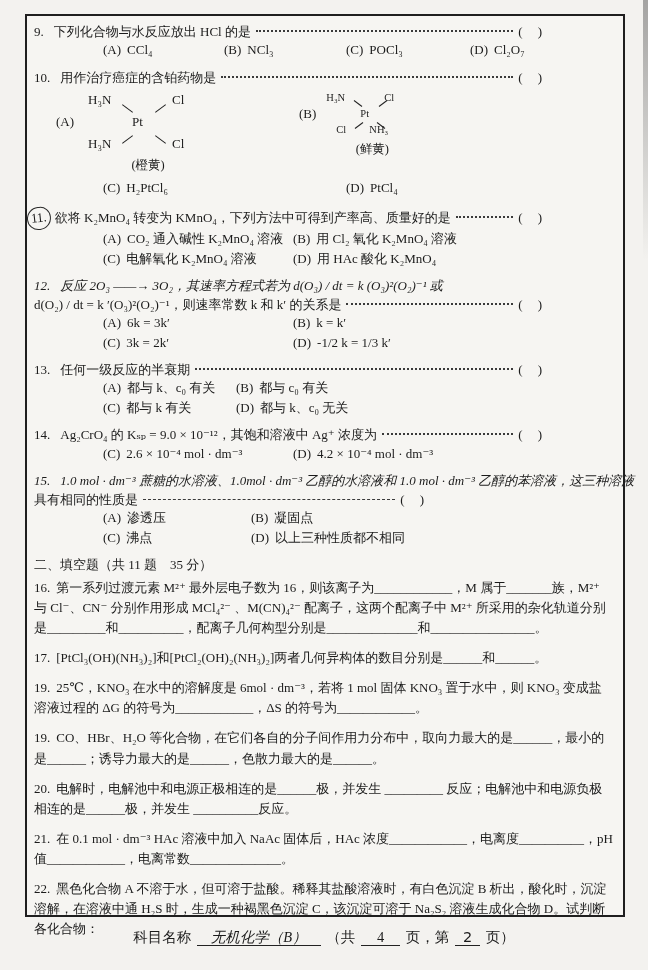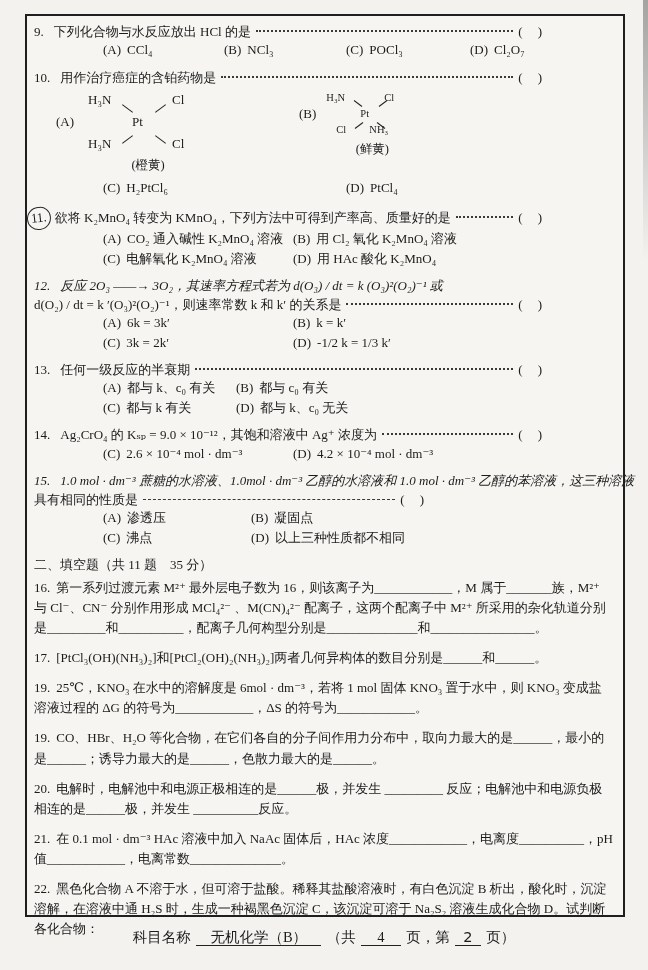--- a/index.html
+++ b/index.html
@@ -66,21 +66,21 @@
   .circled{display:inline-block;border:1.6px solid #2a2a2a;border-radius:50% 45% 50% 48%;
     padding:1px 3px 2px 3px;margin-left:-7px;margin-right:4px;transform:rotate(-6deg);}
   .section-title{font-weight:normal;margin:4px 0 3px 0;}
   .fill{margin:0 0 10px 0;line-height:1.55;padding-right:9px;}
   .fill .q-num{margin-right:6px;}
   .q22{margin-bottom:0;}
   .footer{
     position:absolute;left:0;top:928px;width:100%;
     text-align:center;font-size:14.5px;white-space:nowrap;
   }
-  .footer .u{border-bottom:1.4px solid #222;padding:0 14px;}
+  .footer .u{border-bottom:1.4px solid #222;padding:0 14px;font-style:italic;}
   .footer .u2{border-bottom:1.4px solid #222;padding:0 16px;}
   .footer .hand{border-bottom:1.4px solid #222;padding:0 8px;font-family:"DejaVu Sans",sans-serif;}
   .footer .seg{margin:0 2px;}
 </style>
 </head>
 <body>
 
 <div class="scan-edge"></div>
 
 <div class="frame">

